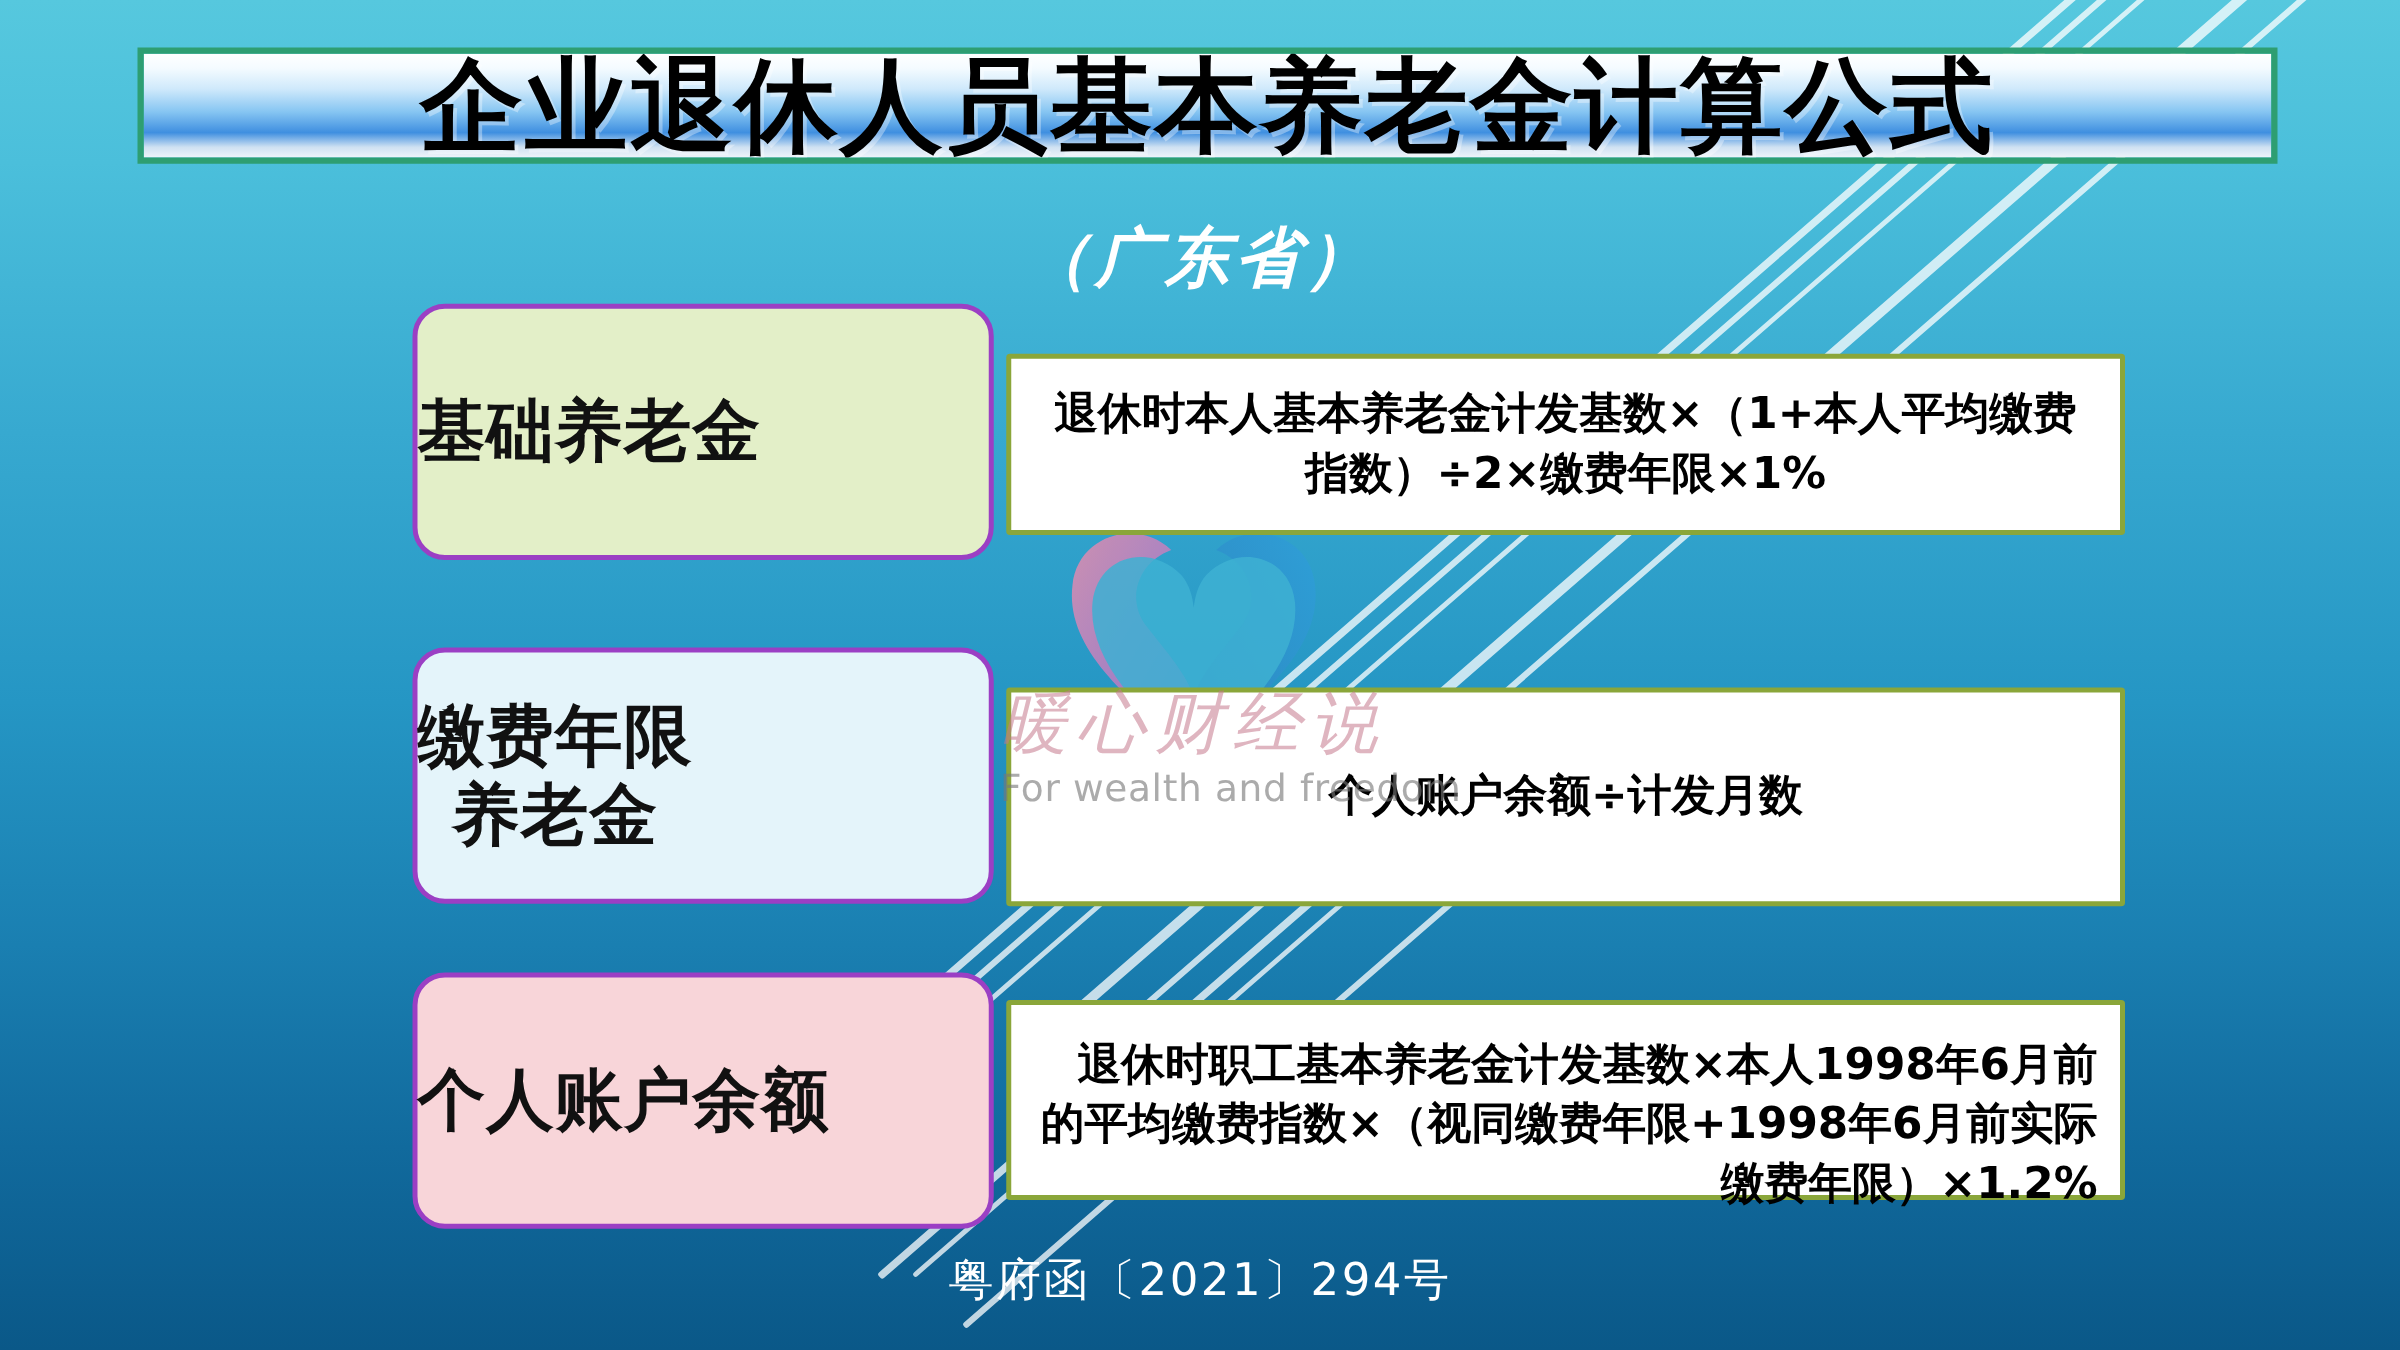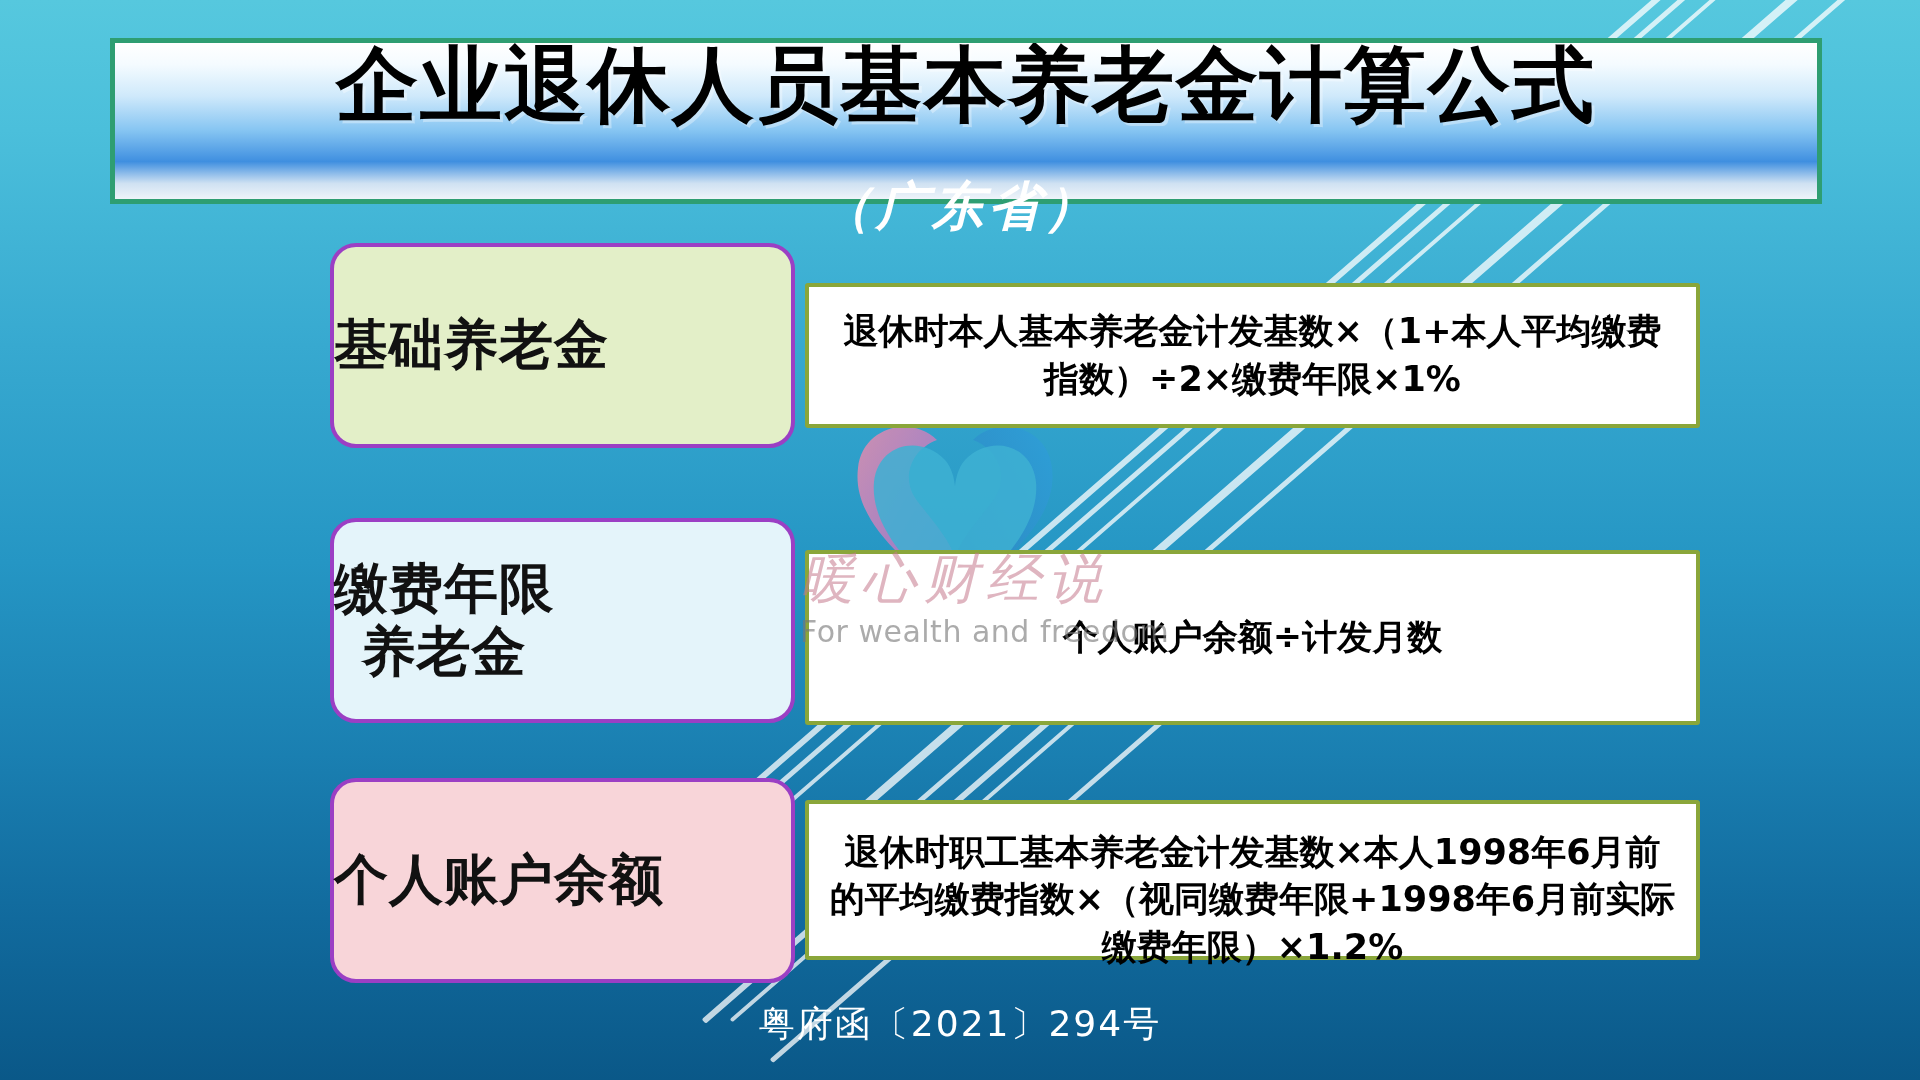--- a/index.html
+++ b/index.html
@@ -48,33 +48,33 @@
     opacity: 0.92;
     pointer-events: none;
   }
 
   
   .title-banner {
     position: absolute;
     left: 110px;
     top: 38px;
     width: 1712px;
-    height: 166px;
+    height: 93px;
     border: 5px solid #2e9e72;
     box-sizing: border-box;
     background: linear-gradient(180deg,
        #ffffff 0%,
        #f4fbff 14%,
        #cfe9fb 34%,
        #86c5f2 56%,
        #3f8fe0 76%,
        #cfe1f2 90%,
        #eef4fa 100%);
     display: flex;
-    align-items: flex-start;
+    align-items: flex-end;
     justify-content: center;
     overflow: hidden;
   }
   .title-text {
     font-family: "DejaVu Serif", "Liberation Serif", serif;
     font-size: 82px;
     font-weight: 700;
     color: #000000;
     letter-spacing: 2px;
     white-space: nowrap;
@@ -137,21 +137,21 @@
   }
   .formula-text {
     font-family: "DejaVu Sans", "Liberation Sans", sans-serif;
     font-size: 35px;
     font-weight: 700;
     color: #000000;
     line-height: 1.36;
     width: 100%;
   }
   .formula-text.center { text-align: center; }
-  .formula-text.left   { text-align: center; margin-top: 40px; }
+  .formula-text.left   { text-align: right; margin-top: 40px; }
 
   
   .box-basic   { background: #e3efc8; }
   .box-account { background: #e4f4fa; }
   .box-trans   { background: #f8d5d9; }
 
   
   .watermark {
     position: absolute;
     left: 800px;

